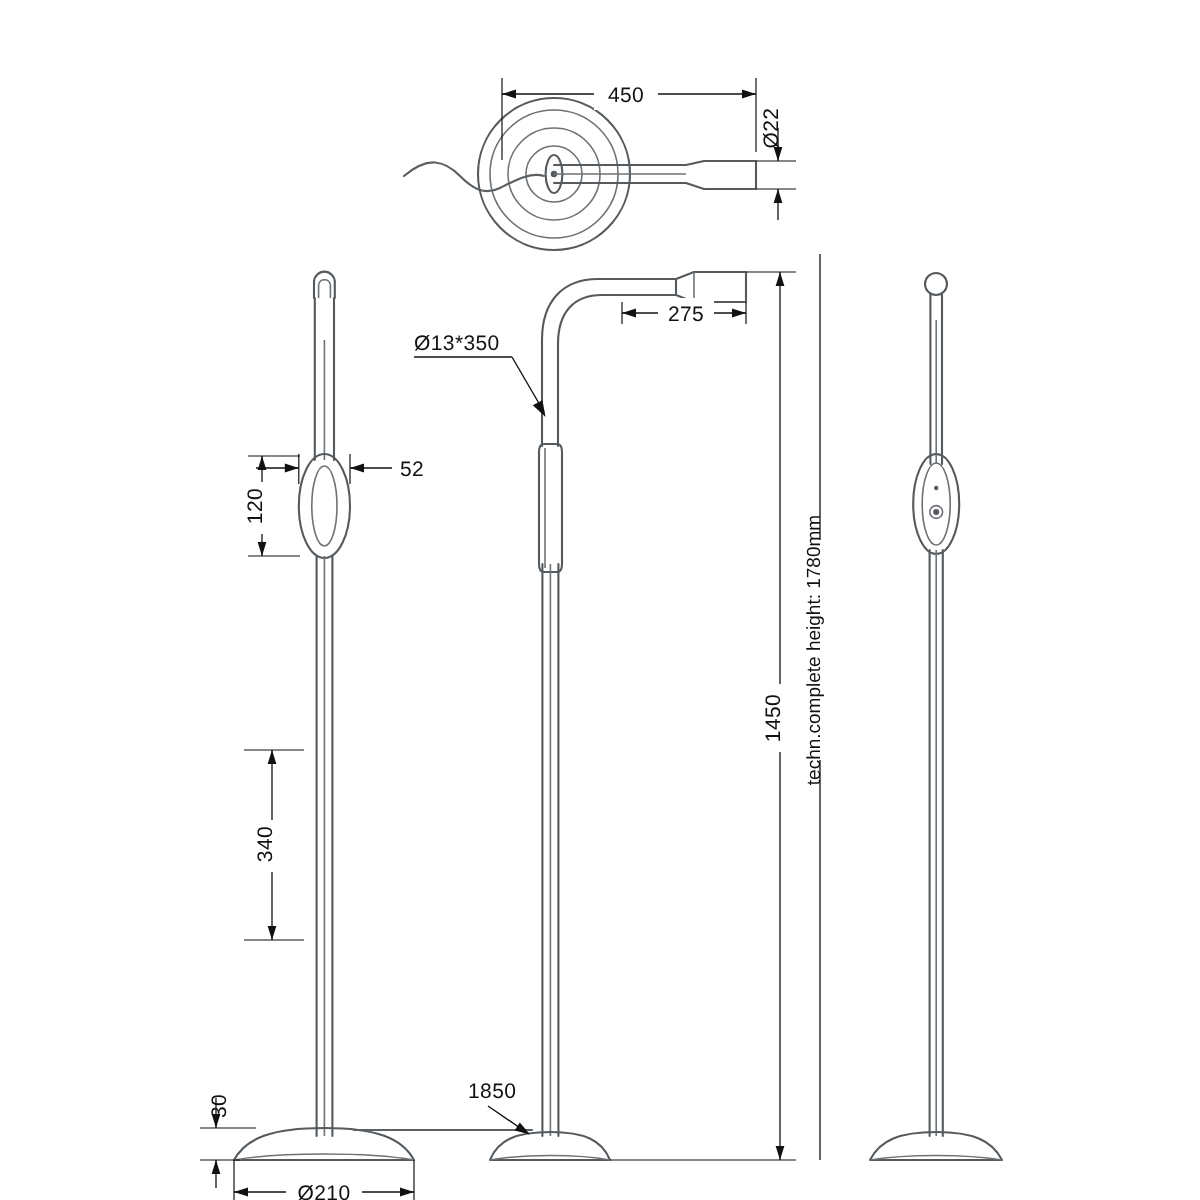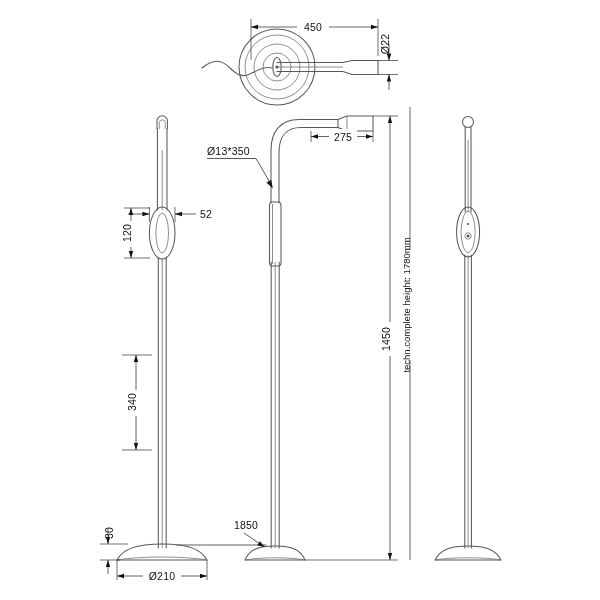--- a/index.html
+++ b/index.html
@@ -9,20 +9,21 @@
   }
   body {
     font-family: "Liberation Sans", sans-serif;
   }
   #drawing-root {
     position: relative;
     width: 600px;
     height: 580px;
     background: #ffffff;
     overflow: hidden;
+    margin-top: 20px;
   }
   svg#tech-drawing {
     display: block;
     width: 600px;
     height: 600px;
   }
   .outline {
     fill: none;
     stroke: #555a5e;
     stroke-width: 1.05;

